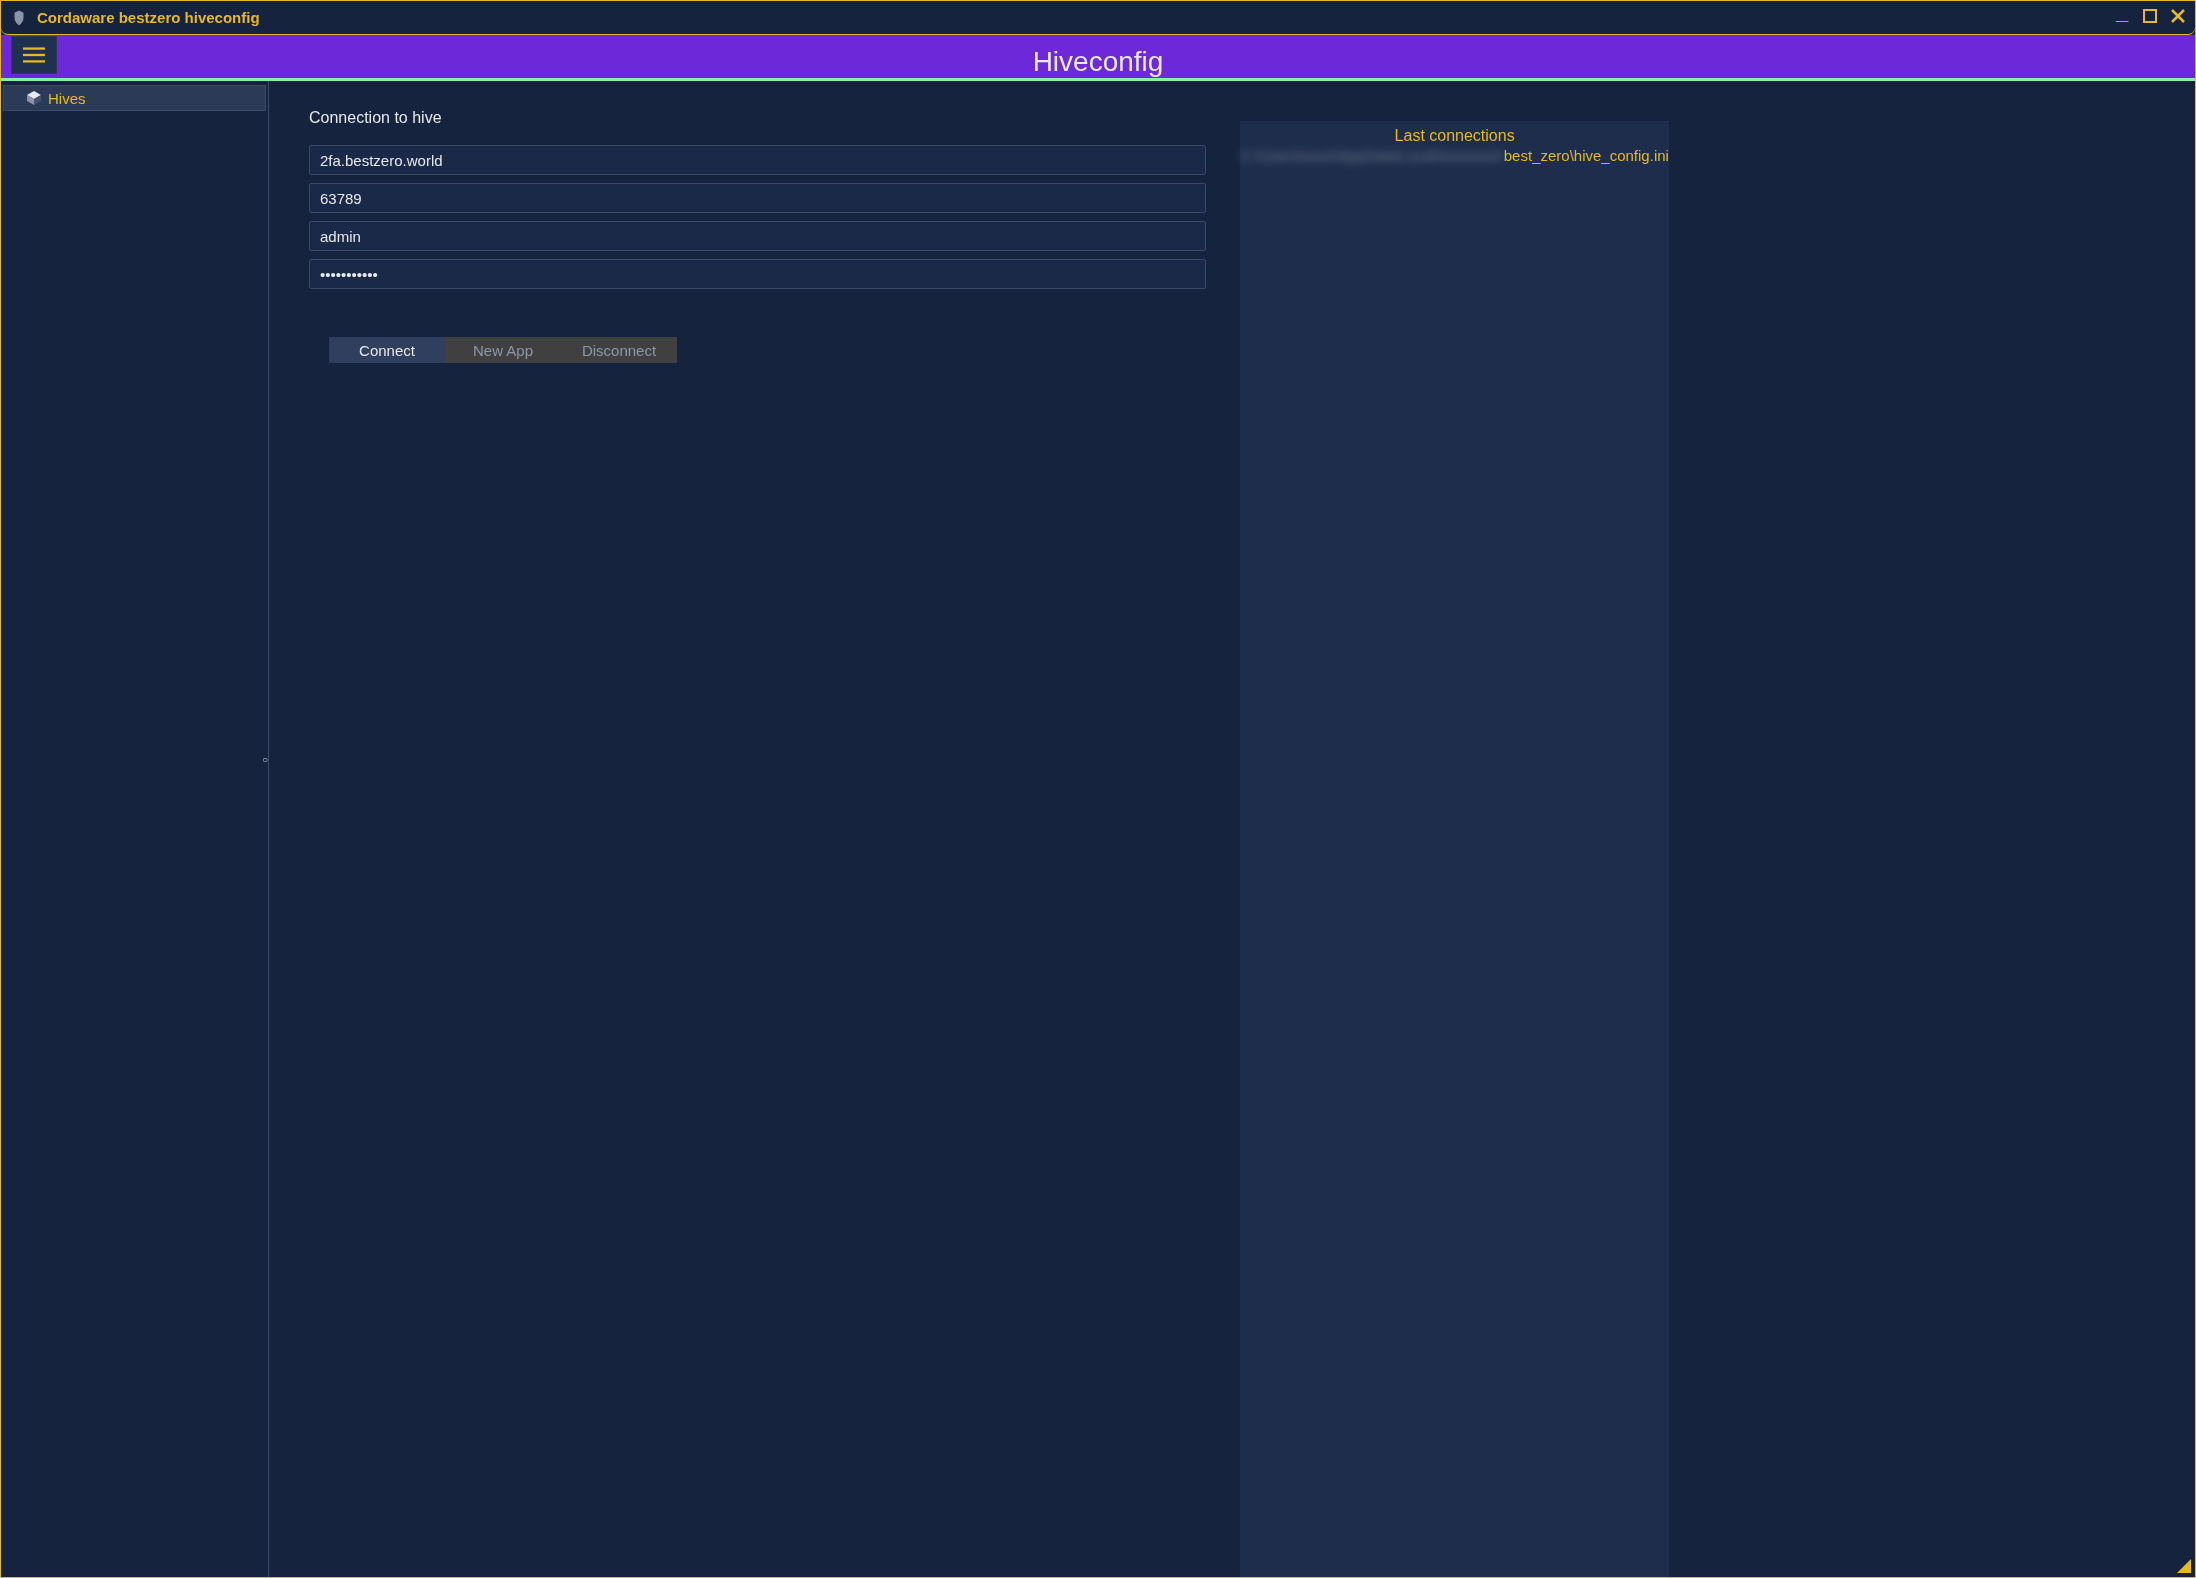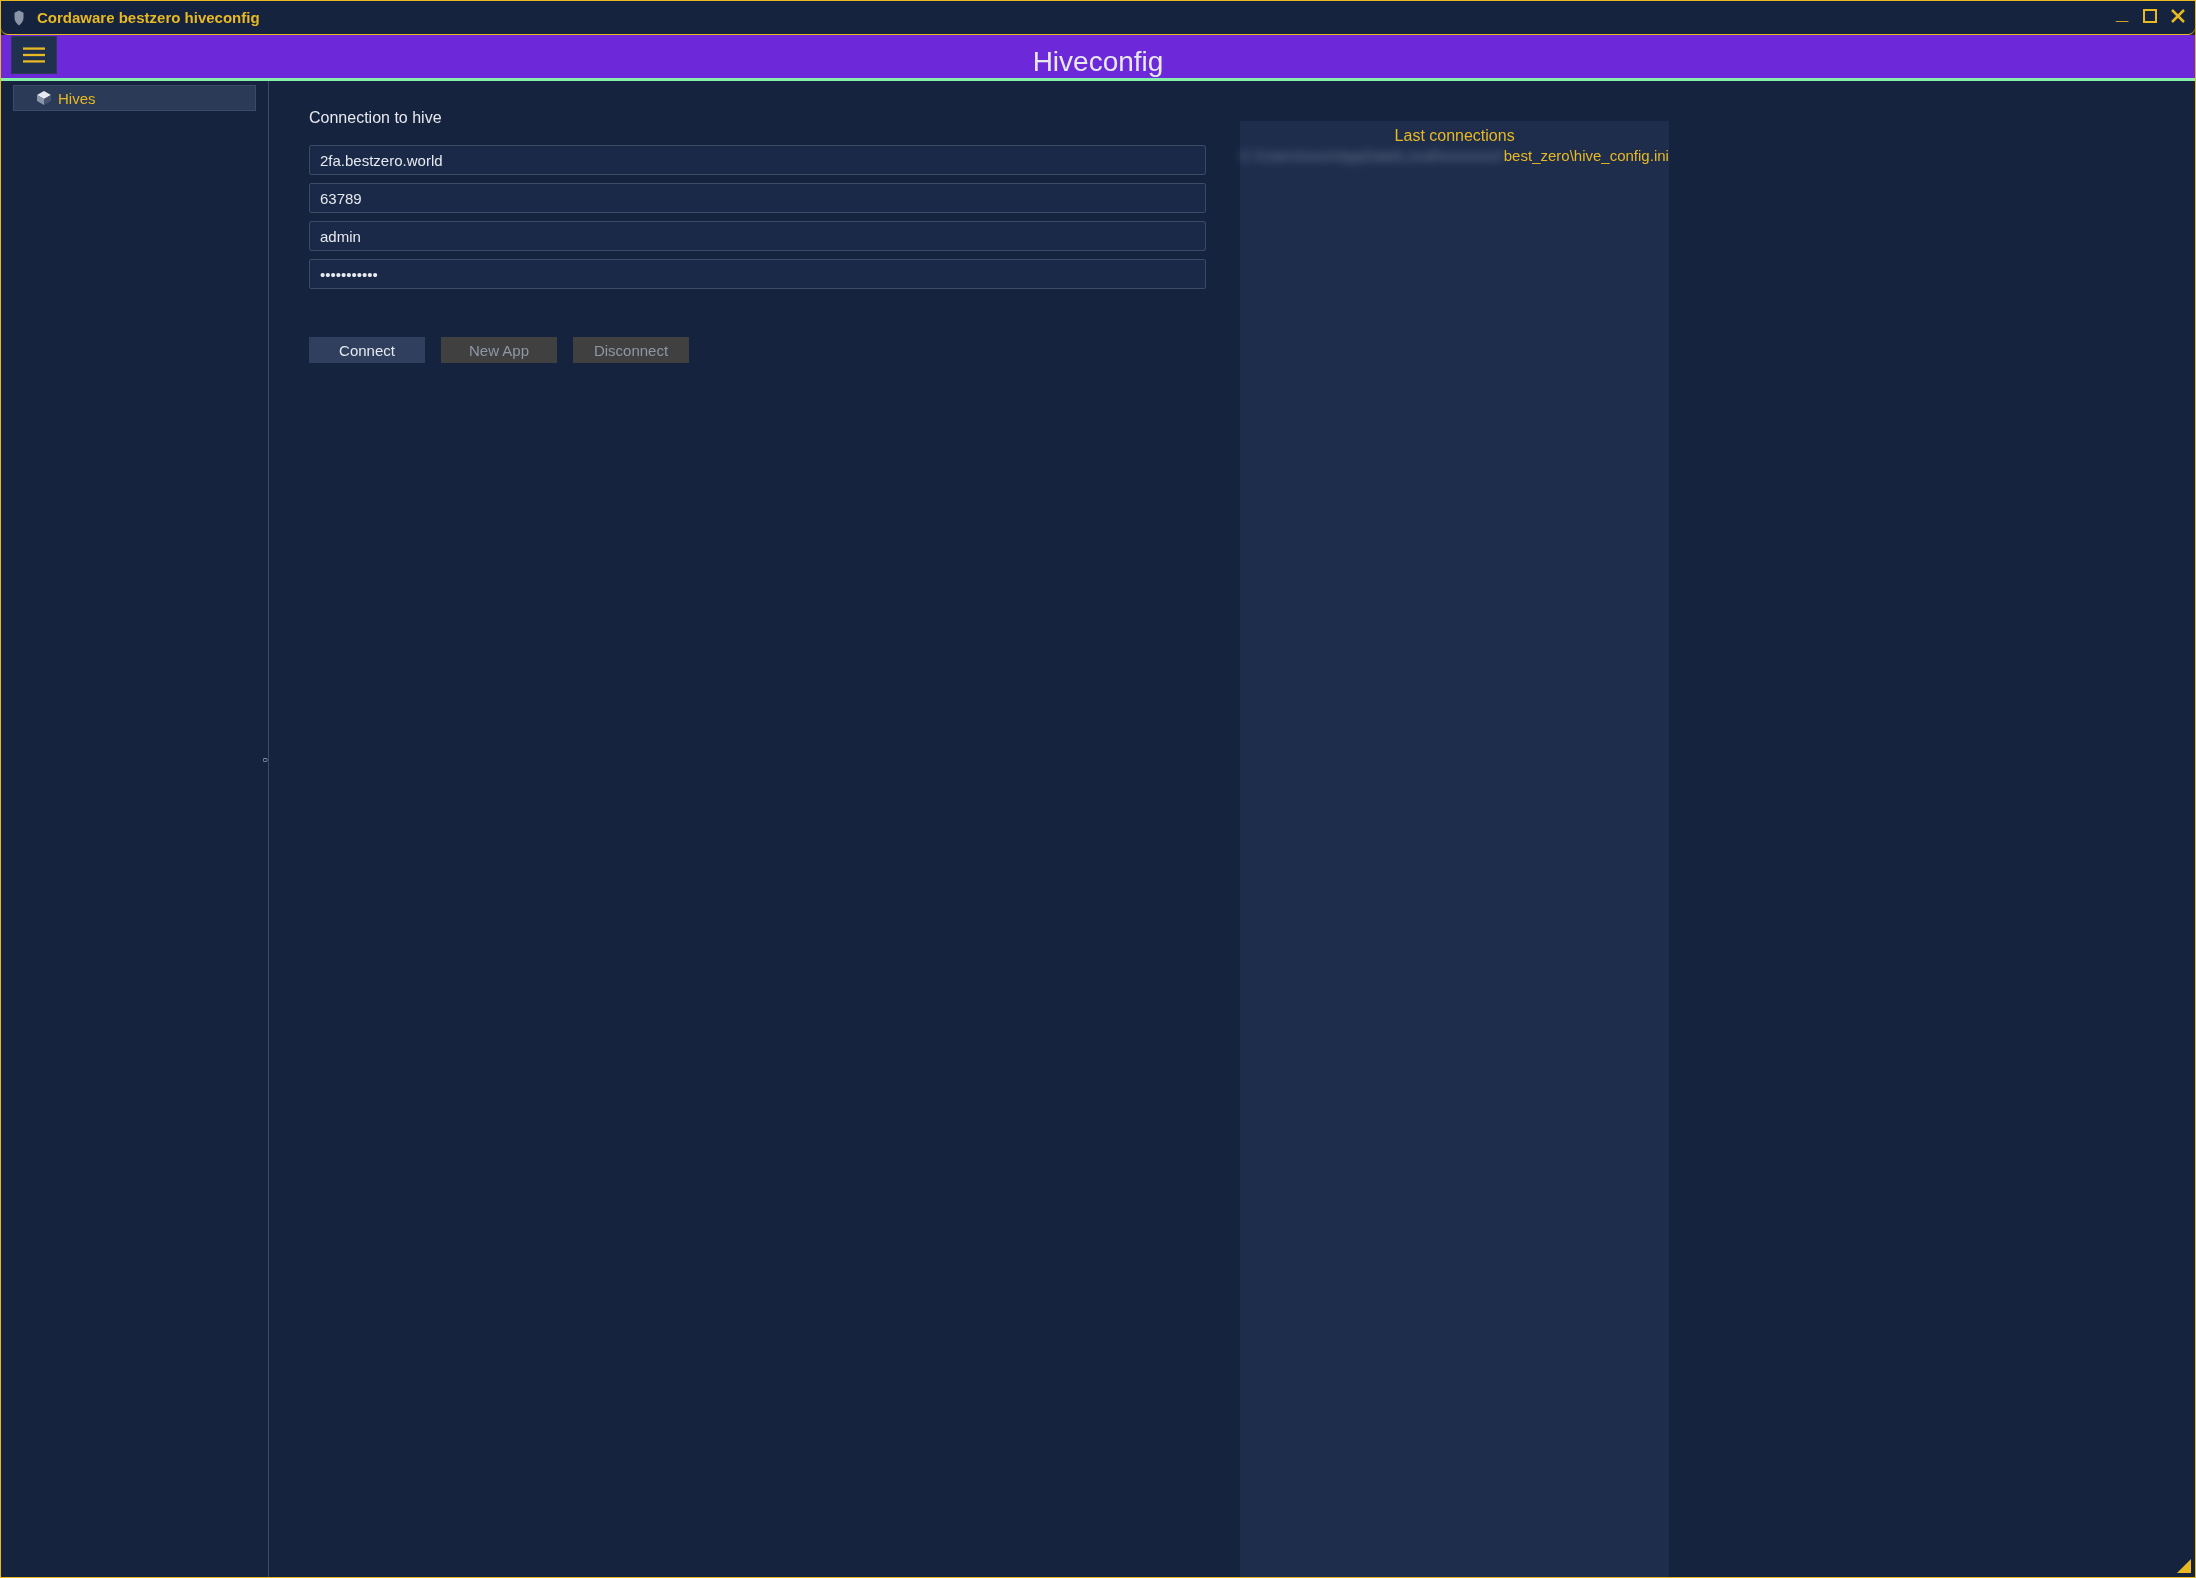--- a/index.html
+++ b/index.html
@@ -86,21 +86,21 @@
     min-height: 0;
     position: relative;
   }
   .sidebar {
     width: 268px;
     background: #16233f;
     border-right: 1px solid #3b4a66;
     padding-top: 2px;
   }
   .tree-item {
-    margin: 2px 12px;
+    margin: 2px 2px;
     height: 26px;
     background: #2b3a57;
     border: 1px solid #3b4a66;
     display: flex;
     align-items: center;
     padding-left: 22px;
     gap: 6px;
     cursor:pointer;
   }
   .tree-item .cube-icon {
@@ -143,22 +143,23 @@
     border-radius: 2px;
     color: #e6e9ee;
     font-size: 15px;
     padding: 8px 10px;
     margin-bottom: 8px;
     outline:none;
     font-family: inherit;
   }
   .button-row {
     display:flex;
-    gap: 16px;
+    gap: 0;
     margin-top: 40px;
+    margin-left: 20px;
   }
   .btn {
     width: 116px;
     height: 26px;
     background: #2f3f5d;
     border: none;
     color: #e6e9ee;
     font-size: 15px;
     cursor:pointer;
     font-family: inherit;

